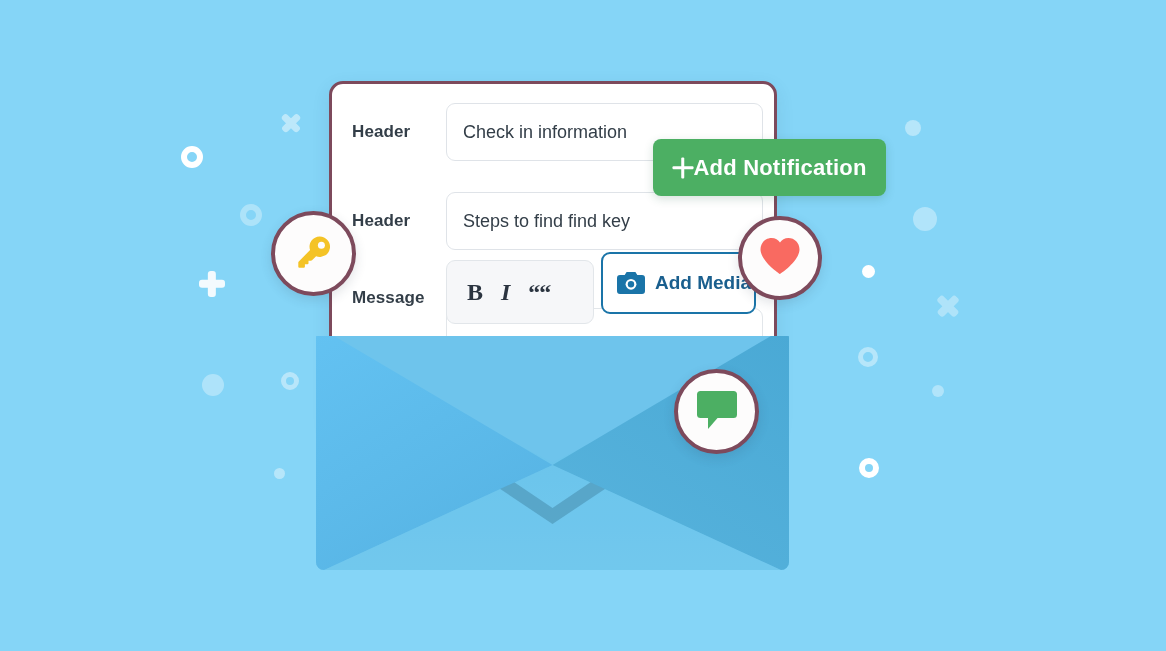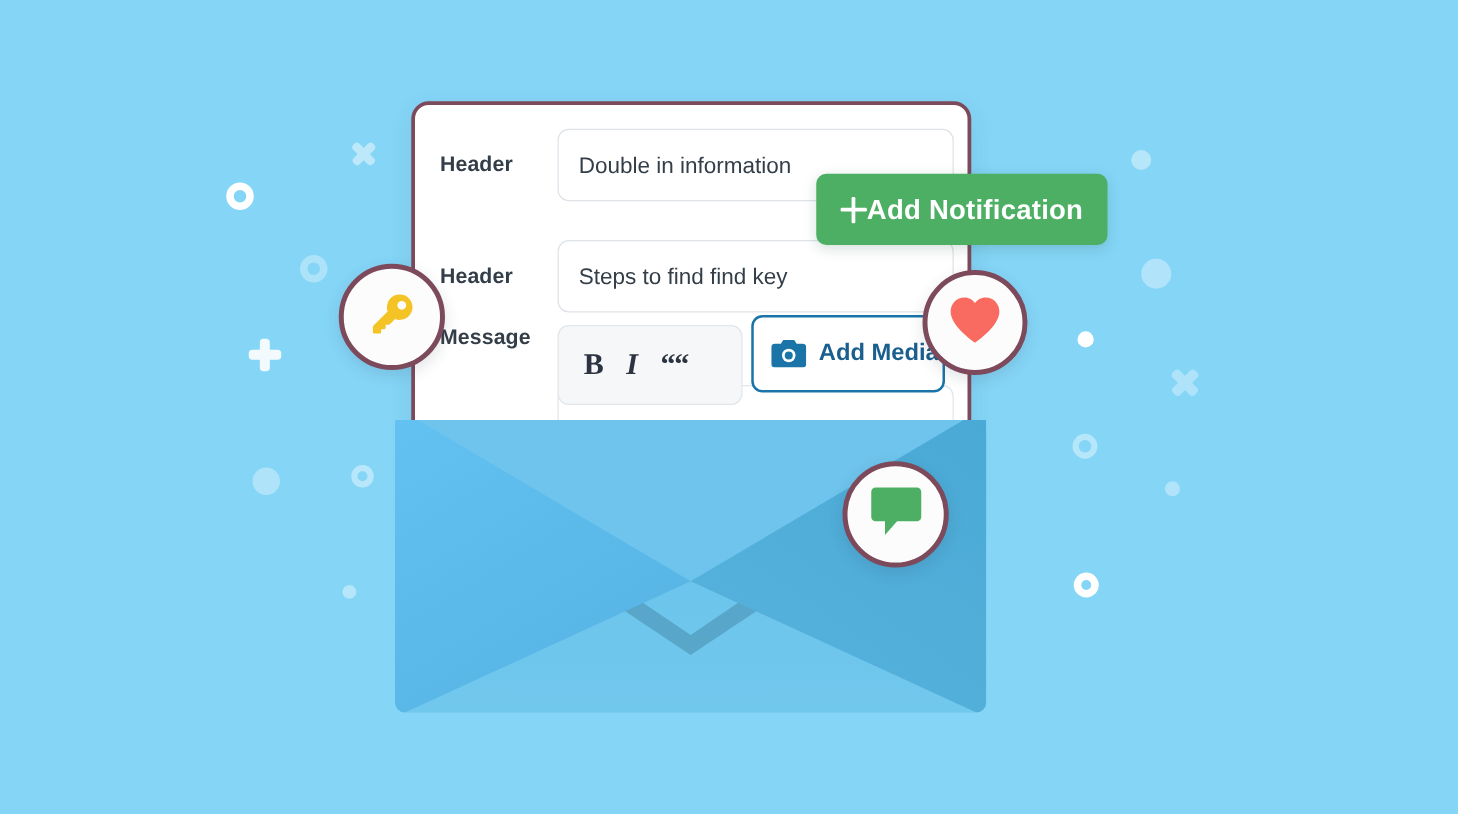--- a/index.html
+++ b/index.html
@@ -116,21 +116,21 @@
     padding: 0 16px;
     font-size: 18px;
     color: #333e48;
     font-weight: 400;
   }
 
   .row-subject { top: 19px; }
   .row-header  { top: 95px; margin-top: 13px; }
   .row-message { top: 176px; align-items: flex-start; }
 
-  .row-message .field-label { }
+  .row-message .field-label { margin-top: 28px; }
 
   .editor-wrap {
     position: relative;
     width: 317px;
   }
 
   .editor-toolbar {
     width: 148px;
     height: 64px;
     background: #f6f7f9;
@@ -282,21 +282,21 @@
     <div class="deco dot" style="left: 932px; top: 385px; width: 12px; height: 12px; opacity: 0.36;"></div>
     <div class="deco ring" style="left: 859px; top: 458px; width: 20px; height: 20px; opacity: 1; border-width: 6px;"></div>
   </div>
 
 <div class="scene">
 
   <div class="compose-card">
 
     <div class="form-row row-subject">
       <div class="field-label">Header</div>
-      <div class="field-box" title="Enter subject">Double in information</div>
+      <div class="field-box" title="Enter subject">Check in information</div>
     </div>
 
     <div class="form-row row-header">
       <div class="field-label">Header</div>
       <div class="field-box" title="Enter header">Steps to find find key</div>
     </div>
 
     <div class="form-row row-message">
       <div class="field-label">Message</div>
 

